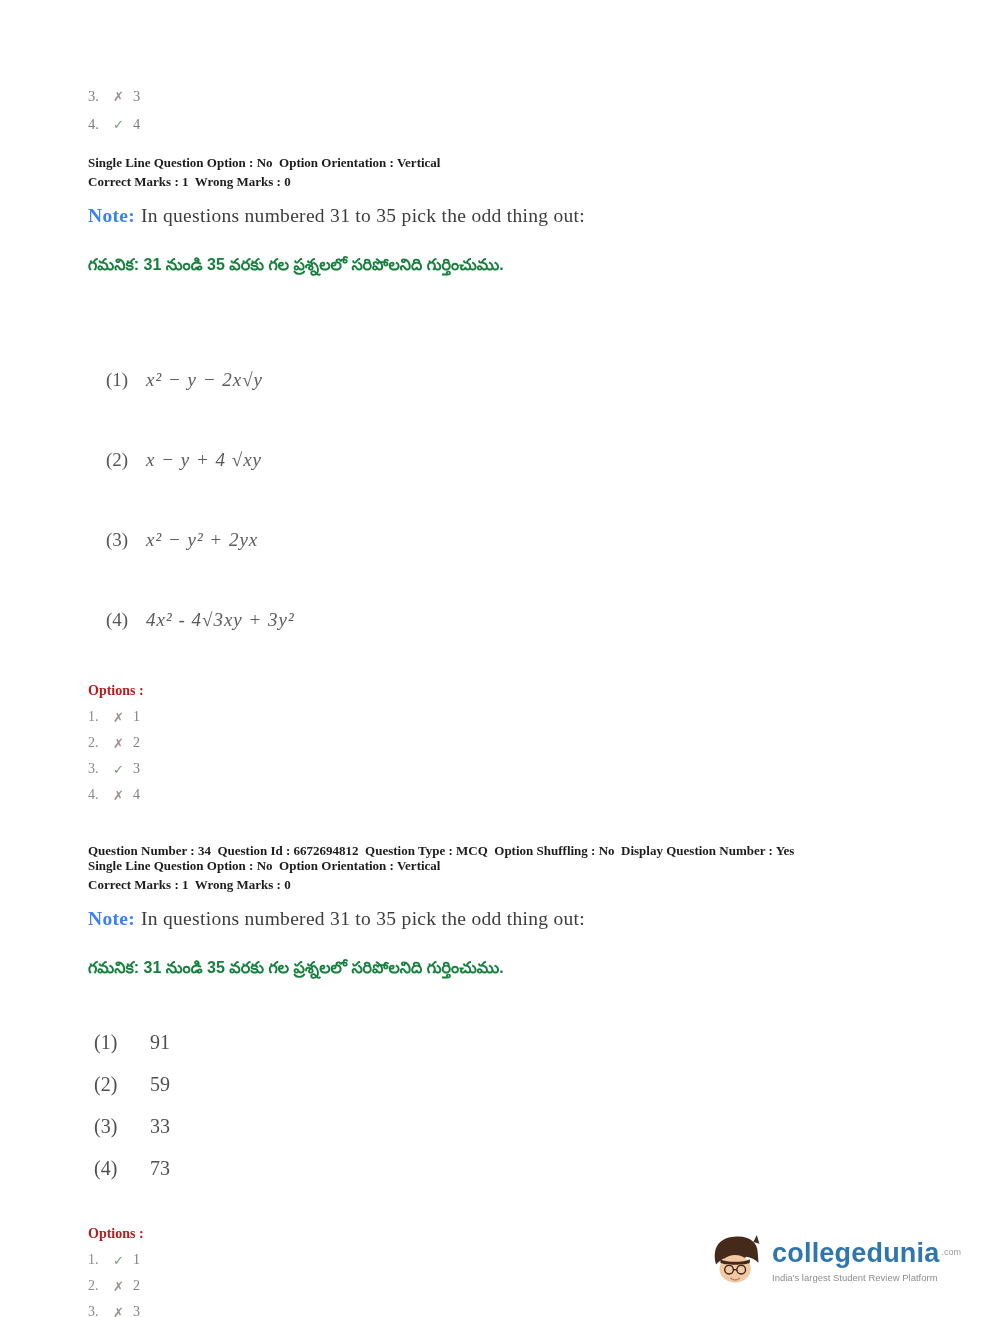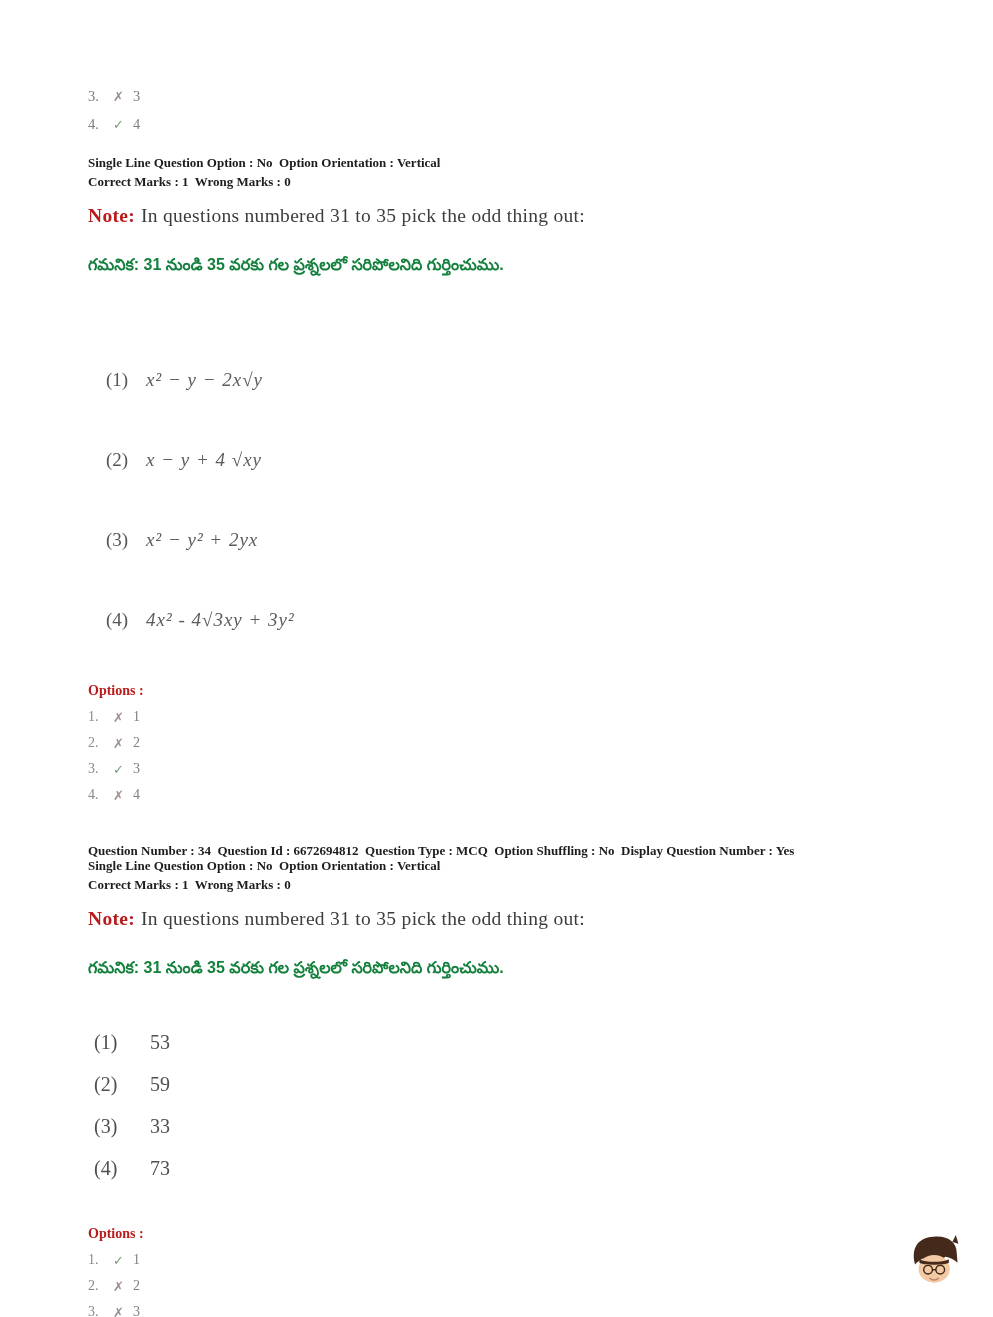--- a/index.html
+++ b/index.html
@@ -32,21 +32,21 @@
   .q34 { margin-top:40px; }
   .meta { color:#1d1d1d; font-weight:bold; font-size:13px; line-height:15px; }
   .meta-line { white-space:pre; }
   .meta-marks { margin-top:4px; }
 
   .note {
     margin-top:16px;
     font-size:19.5px; color:#3c3c3c;
     letter-spacing:0.3px;
   }
-  .note-label { font-weight:bold; color:#b91c1c; margin-right:6px; }
+  .note-label { font-weight:bold; color:#3b82f6; margin-right:6px; }
 
   .telugu {
     margin-top:29px;
     font-family:Liberation Sans, sans-serif;
     font-weight:bold;
     font-size:16px; color:#15803d;
   }
 
   .choices { margin-top:50px; }
   .choice-row {
@@ -176,21 +176,21 @@
 
       <div class="note">
         <span class="note-label">Note:</span><span class="note-text">In questions numbered 31 to 35 pick the odd thing out:</span>
       </div>
 
       <div class="telugu">గమనిక: 31 నుండి 35 వరకు గల ప్రశ్నలలో సరిపోలనిది గుర్తించుము.</div>
 
       <div class="choices choices-big">
         <div class="choice-row">
           <span class="choice-num">(1)</span>
-          <span class="choice-text">53</span>
+          <span class="choice-text">91</span>
         </div>
         <div class="choice-row">
           <span class="choice-num">(2)</span>
           <span class="choice-text">59</span>
         </div>
         <div class="choice-row">
           <span class="choice-num">(3)</span>
           <span class="choice-text">33</span>
         </div>
         <div class="choice-row">
@@ -229,14 +229,20 @@
     <svg class="mascot" viewBox="0 0 60 64" aria-hidden="true">
       <path d="M7,36 C2,18 10,5 28,4 C44,2 55,10 55,22 L56,34 C52,30 47,28 42,27 C38,31 24,33 16,29 C13,31 9,33 7,36 Z" fill="#45291a"></path>
       <path d="M50,10 L54,2 L57,12 Z" fill="#45291a"></path>
       <ellipse cx="29" cy="41" rx="18" ry="16" fill="#f2c9a2"></ellipse>
       <path d="M12,34 C16,37 42,37 46,34 L46,30 C38,34 20,34 12,30 Z" fill="#45291a"></path>
       <circle cx="22" cy="42" r="5" fill="none" stroke="#3a2417" stroke-width="1.6"></circle>
       <circle cx="36" cy="42" r="5" fill="none" stroke="#3a2417" stroke-width="1.6"></circle>
       <line x1="27" y1="42" x2="31" y2="42" stroke="#3a2417" stroke-width="1.6"></line>
       <path d="M24,52 Q29,56 34,52" fill="none" stroke="#b5846a" stroke-width="1.6" stroke-linecap="round"></path>
     </svg>
+    <div class="brand-text">
+      <div>
+        <span class="brand-name">collegedunia</span><span class="brand-suffix">.com</span>
+      </div>
+      <div class="brand-tagline">India's largest Student Review Platform</div>
+    </div>
   </footer>
 </div>
 
 </body></html>

